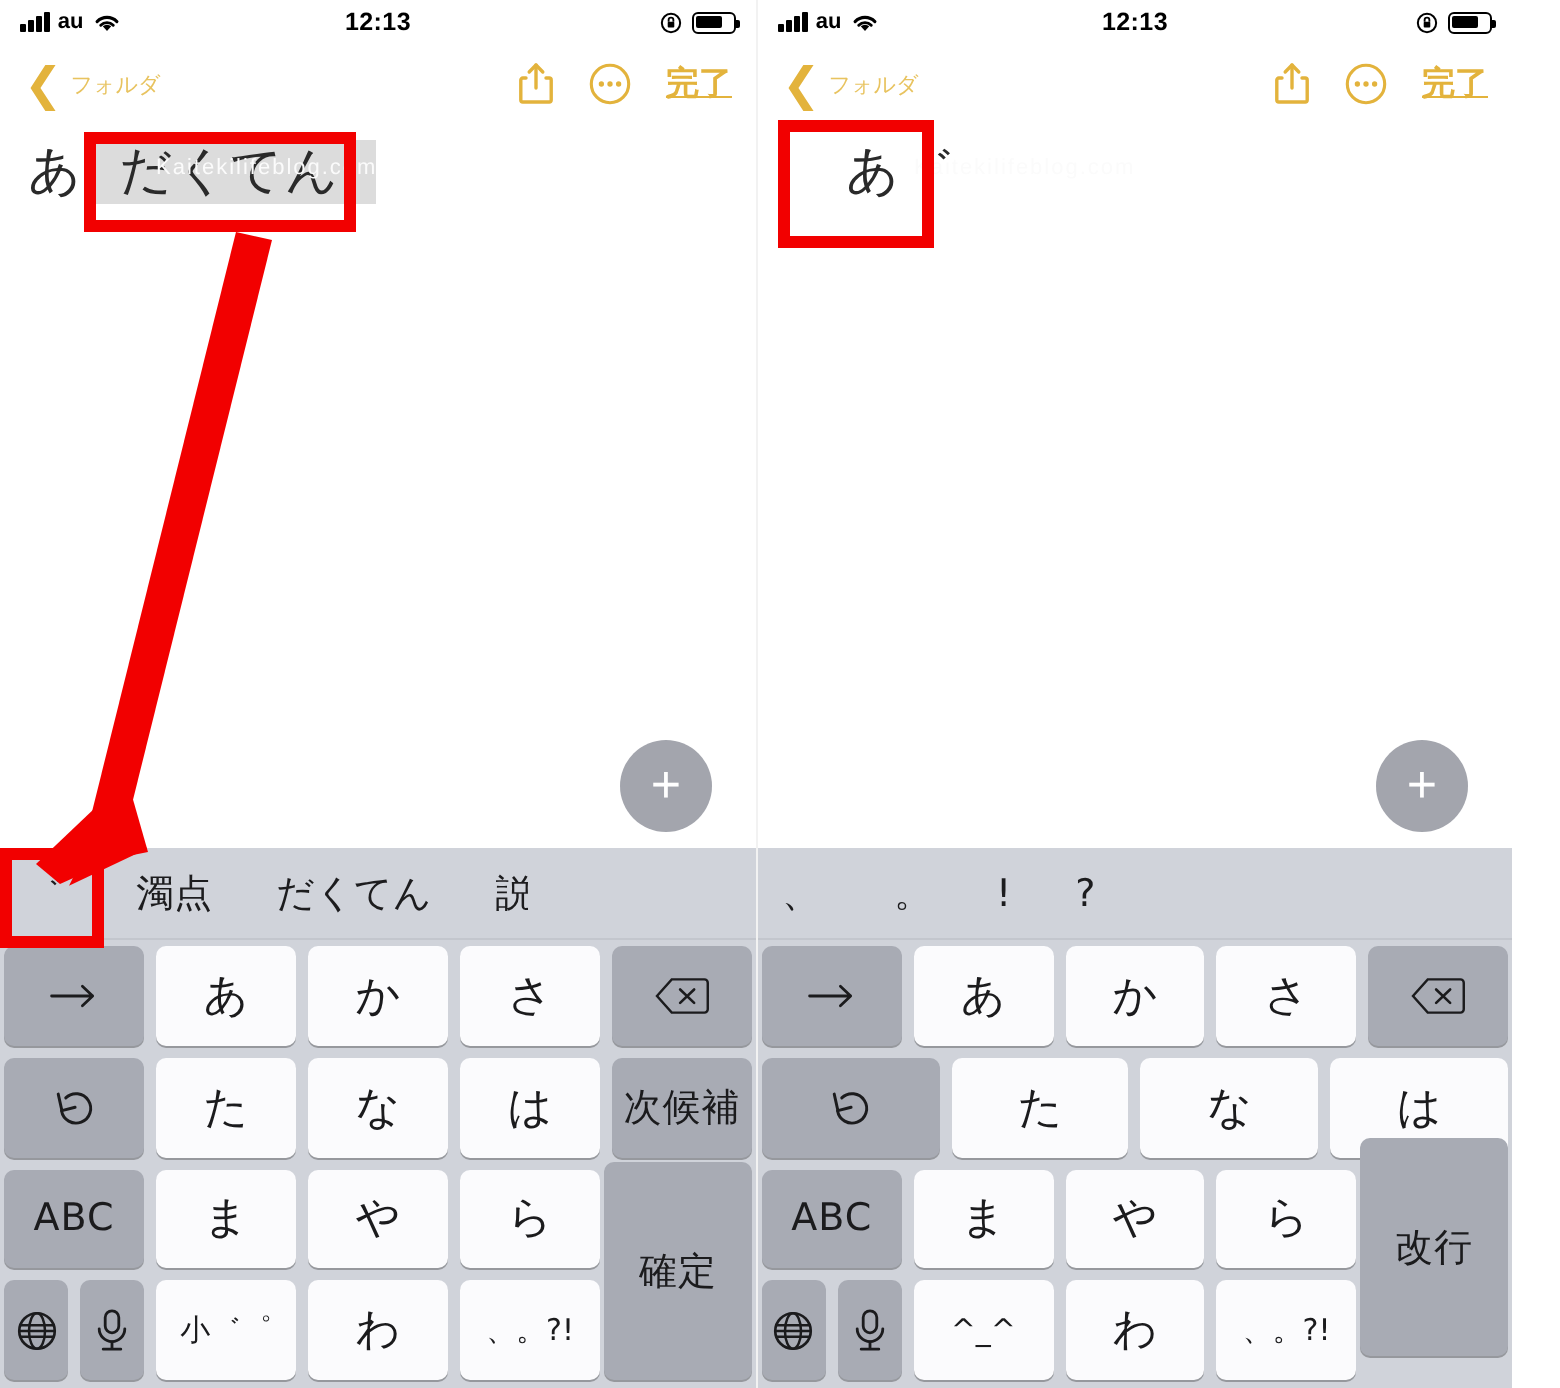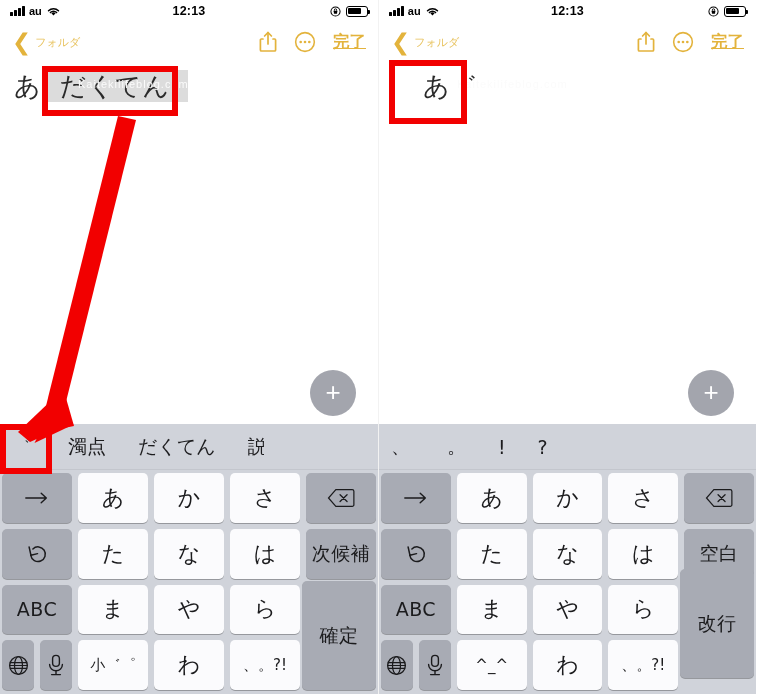--- a/index.html
+++ b/index.html
@@ -407,21 +407,20 @@
         <div class="krow">
           <div class="key gray">
             <svg class="ico-undo" viewBox="0 0 24 24">
               <path d="M7.5 6.5 A8 8 0 1 1 5.2 13.5" stroke="#1b1b1d" stroke-width="1.6" fill="none" stroke-linecap="round"></path>
               <path d="M3.4 4.4 L5.4 13.4 L12.6 11.6" stroke="#1b1b1d" stroke-width="1.6" fill="none" stroke-linecap="round" stroke-linejoin="round"></path>
             </svg>
           </div>
           <div class="key white">た</div>
           <div class="key white">な</div>
           <div class="key white">は</div>
-          <div class="key gray label">空白</div>
         </div>
 
         <div class="krow">
           <div class="key gray label">ABC</div>
           <div class="key white">ま</div>
           <div class="key white">や</div>
           <div class="key white">ら</div>
           <div class="key gray label" style="flex:1;opacity:0;pointer-events:none"></div>
         </div>
 

